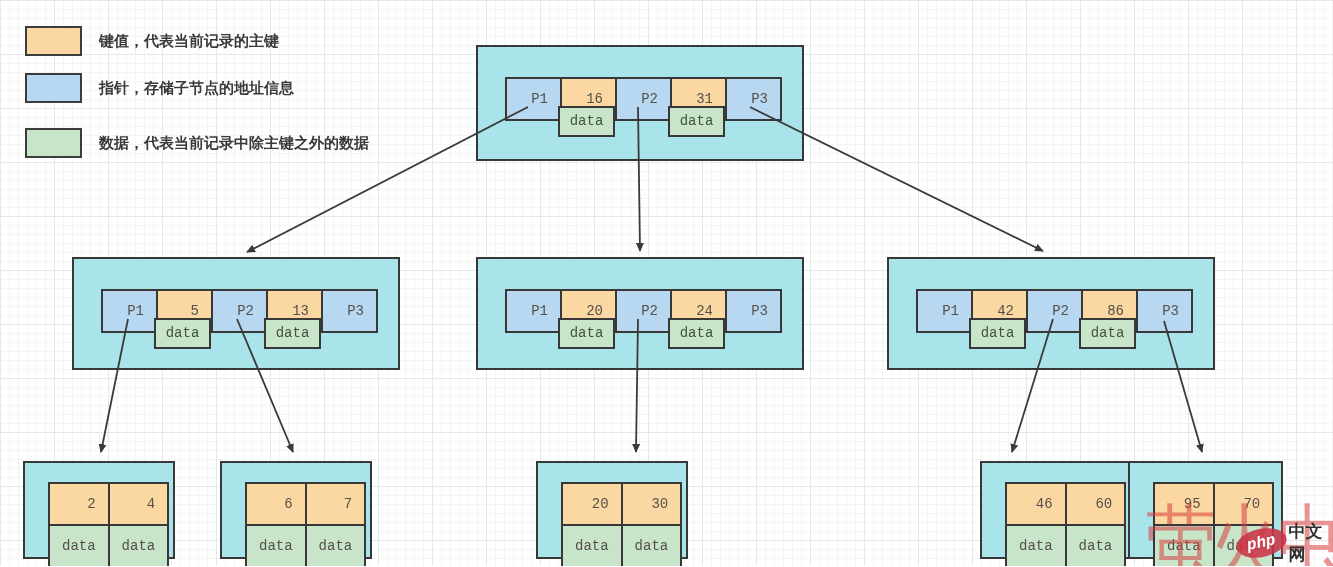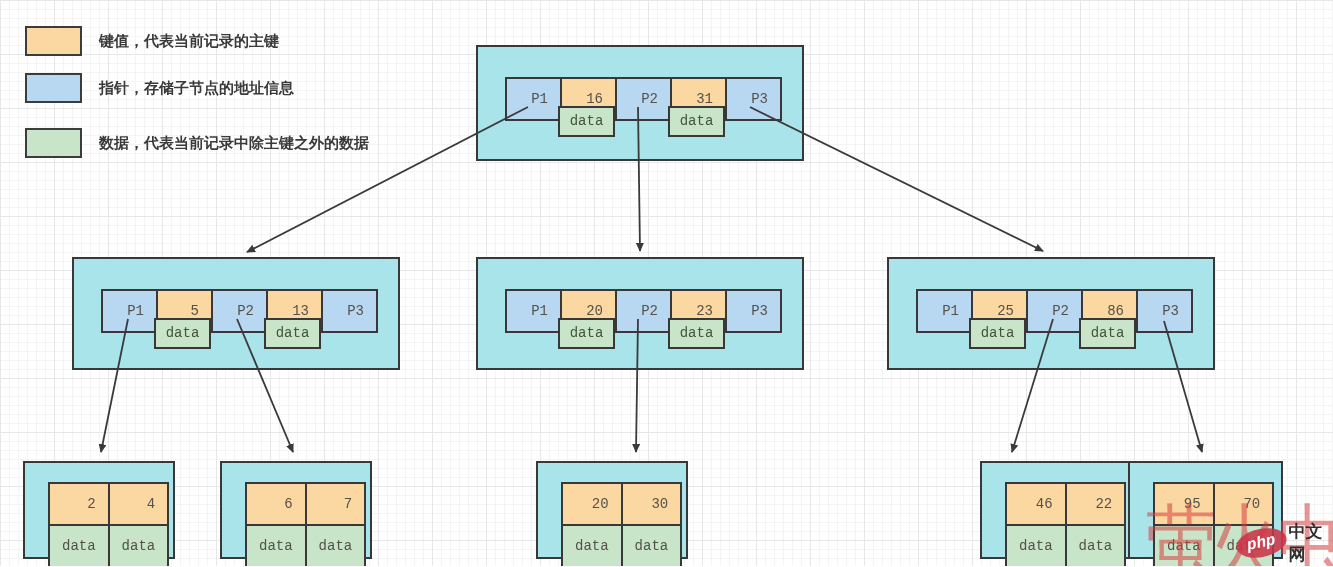--- a/index.html
+++ b/index.html
@@ -108,35 +108,35 @@
     <div class="databox d2">data</div>
   </div>
 
   <div class="node internal" style="left:476px;top:257px">
     <table class="cellrow">
         <tbody>
           <tr>
       <td class="ptr">P1</td>
       <td class="key">20</td>
       <td class="ptr">P2</td>
-      <td class="key">23</td>
+      <td class="key">24</td>
       <td class="ptr">P3</td>
     </tr>
         </tbody>
       </table>
     <div class="databox d1">data</div>
     <div class="databox d2">data</div>
   </div>
 
   <div class="node internal" style="left:887px;top:257px">
     <table class="cellrow">
         <tbody>
           <tr>
       <td class="ptr">P1</td>
-      <td class="key">25</td>
+      <td class="key">42</td>
       <td class="ptr">P2</td>
       <td class="key">86</td>
       <td class="ptr">P3</td>
     </tr>
         </tbody>
       </table>
     <div class="databox d1">data</div>
     <div class="databox d2">data</div>
   </div>
 
@@ -183,21 +183,21 @@
       </tr>
     </tbody>
       </table>
   </div>
 
   <div class="node leaf" style="left:980px;top:461px">
     <table class="leaftable">
         <tbody>
       <tr>
         <td class="key">46</td>
-        <td class="key">22</td>
+        <td class="key">60</td>
       </tr>
       <tr>
         <td class="dat">data</td>
         <td class="dat">data</td>
       </tr>
     </tbody>
       </table>
   </div>
 
   <div class="node leaf" style="left:1128px;top:461px;width:155px">

